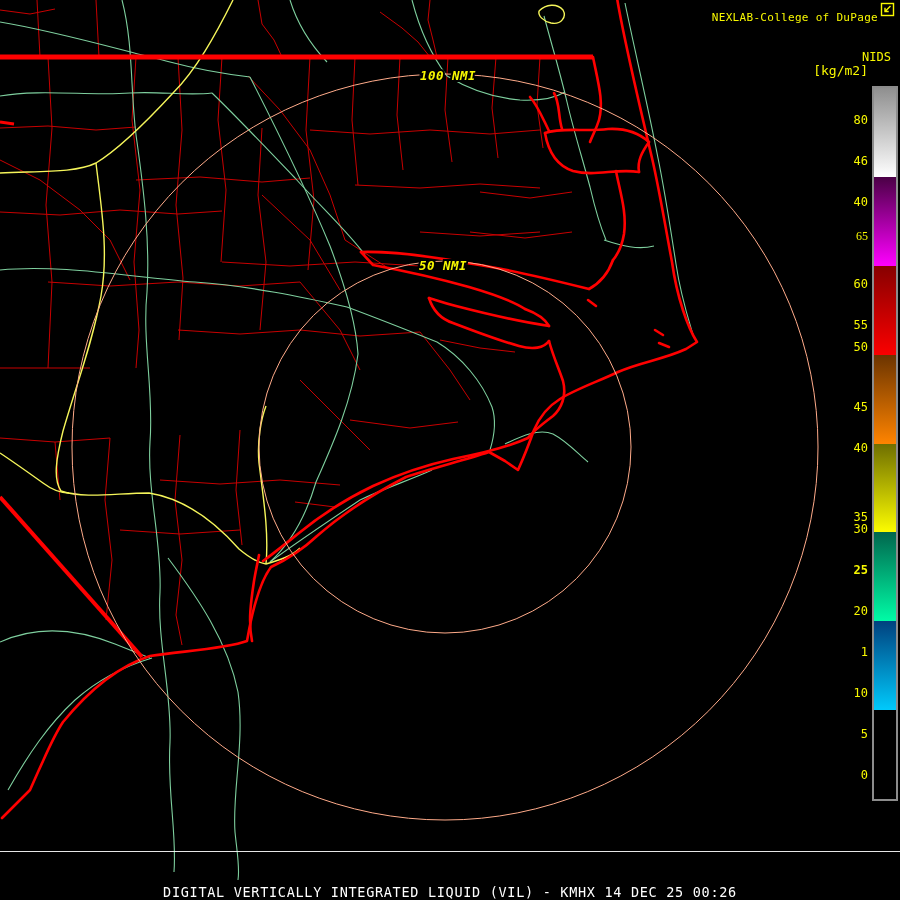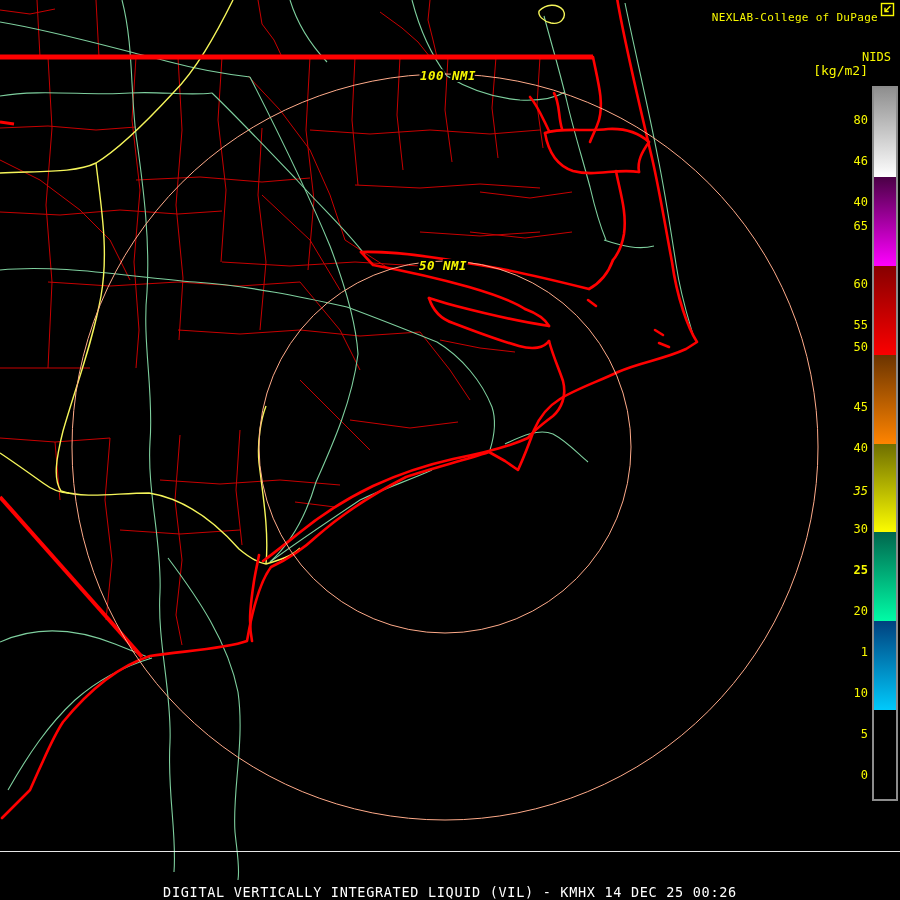--- a/index.html
+++ b/index.html
@@ -178,27 +178,27 @@
         <div class="cb-seg" style="height: 88.875px; background: linear-gradient(rgb(111, 111, 0), rgb(252, 252, 0));"></div>
         <div class="cb-seg" style="height: 88.875px; background: linear-gradient(rgb(0, 102, 77), rgb(0, 252, 166));"></div>
         <div class="cb-seg" style="height: 88.875px; background: linear-gradient(rgb(0, 65, 126), rgb(0, 202, 252));"></div>
         <div class="cb-seg" style="height: 88.875px; background: linear-gradient(rgb(0, 0, 0), rgb(0, 0, 0));"></div>
       </div>
   </div>
   <div id="cb-ticks">
       <div class="cb-tick" style="top: 111px;">80</div>
       <div class="cb-tick" style="top: 151.94px;">46</div>
       <div class="cb-tick" style="top: 192.88px;">40</div>
-      <div class="cb-tick" style="top: 217px;">65</div>
+      <div class="cb-tick" style="top: 227px; font-family: Liberation Serif, serif;">65</div>
       <div class="cb-tick" style="top: 274.76px;">60</div>
       <div class="cb-tick" style="top: 315.7px;">55</div>
       <div class="cb-tick" style="top: 338px;">50</div>
       <div class="cb-tick" style="top: 397.58px;">45</div>
       <div class="cb-tick" style="top: 438.52px;">40</div>
-      <div class="cb-tick" style="top: 482px; font-style: italic;">35</div>
+      <div class="cb-tick" style="top: 508px;">35</div>
       <div class="cb-tick" style="top: 520.4px;">30</div>
       <div class="cb-tick" style="top: 561.34px; font-weight: bold;">25</div>
       <div class="cb-tick" style="top: 602.28px;">20</div>
       <div class="cb-tick" style="top: 643.22px;">1</div>
       <div class="cb-tick" style="top: 684.16px;">10</div>
       <div class="cb-tick" style="top: 725.1px;">5</div>
       <div class="cb-tick" style="top: 766.04px;">0</div>
     </div>
 
   <div class="footer-rule"></div>

